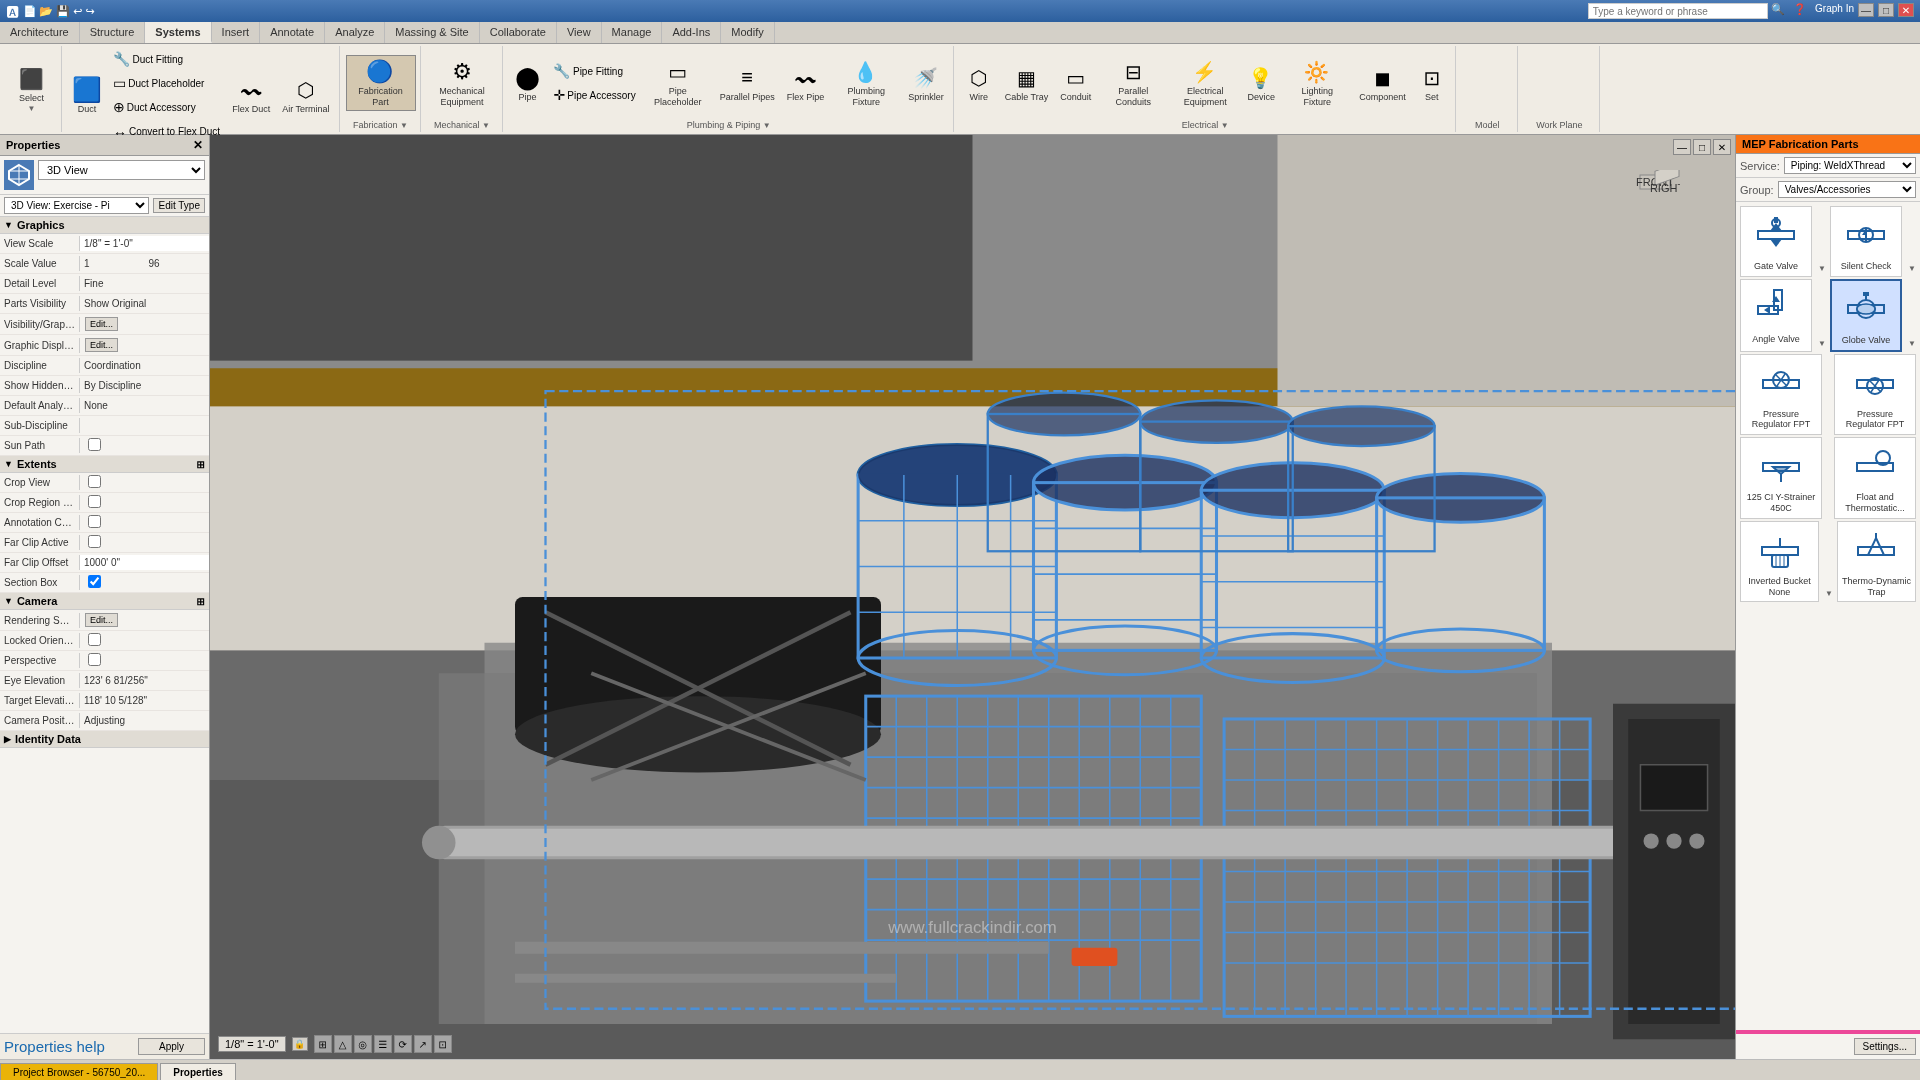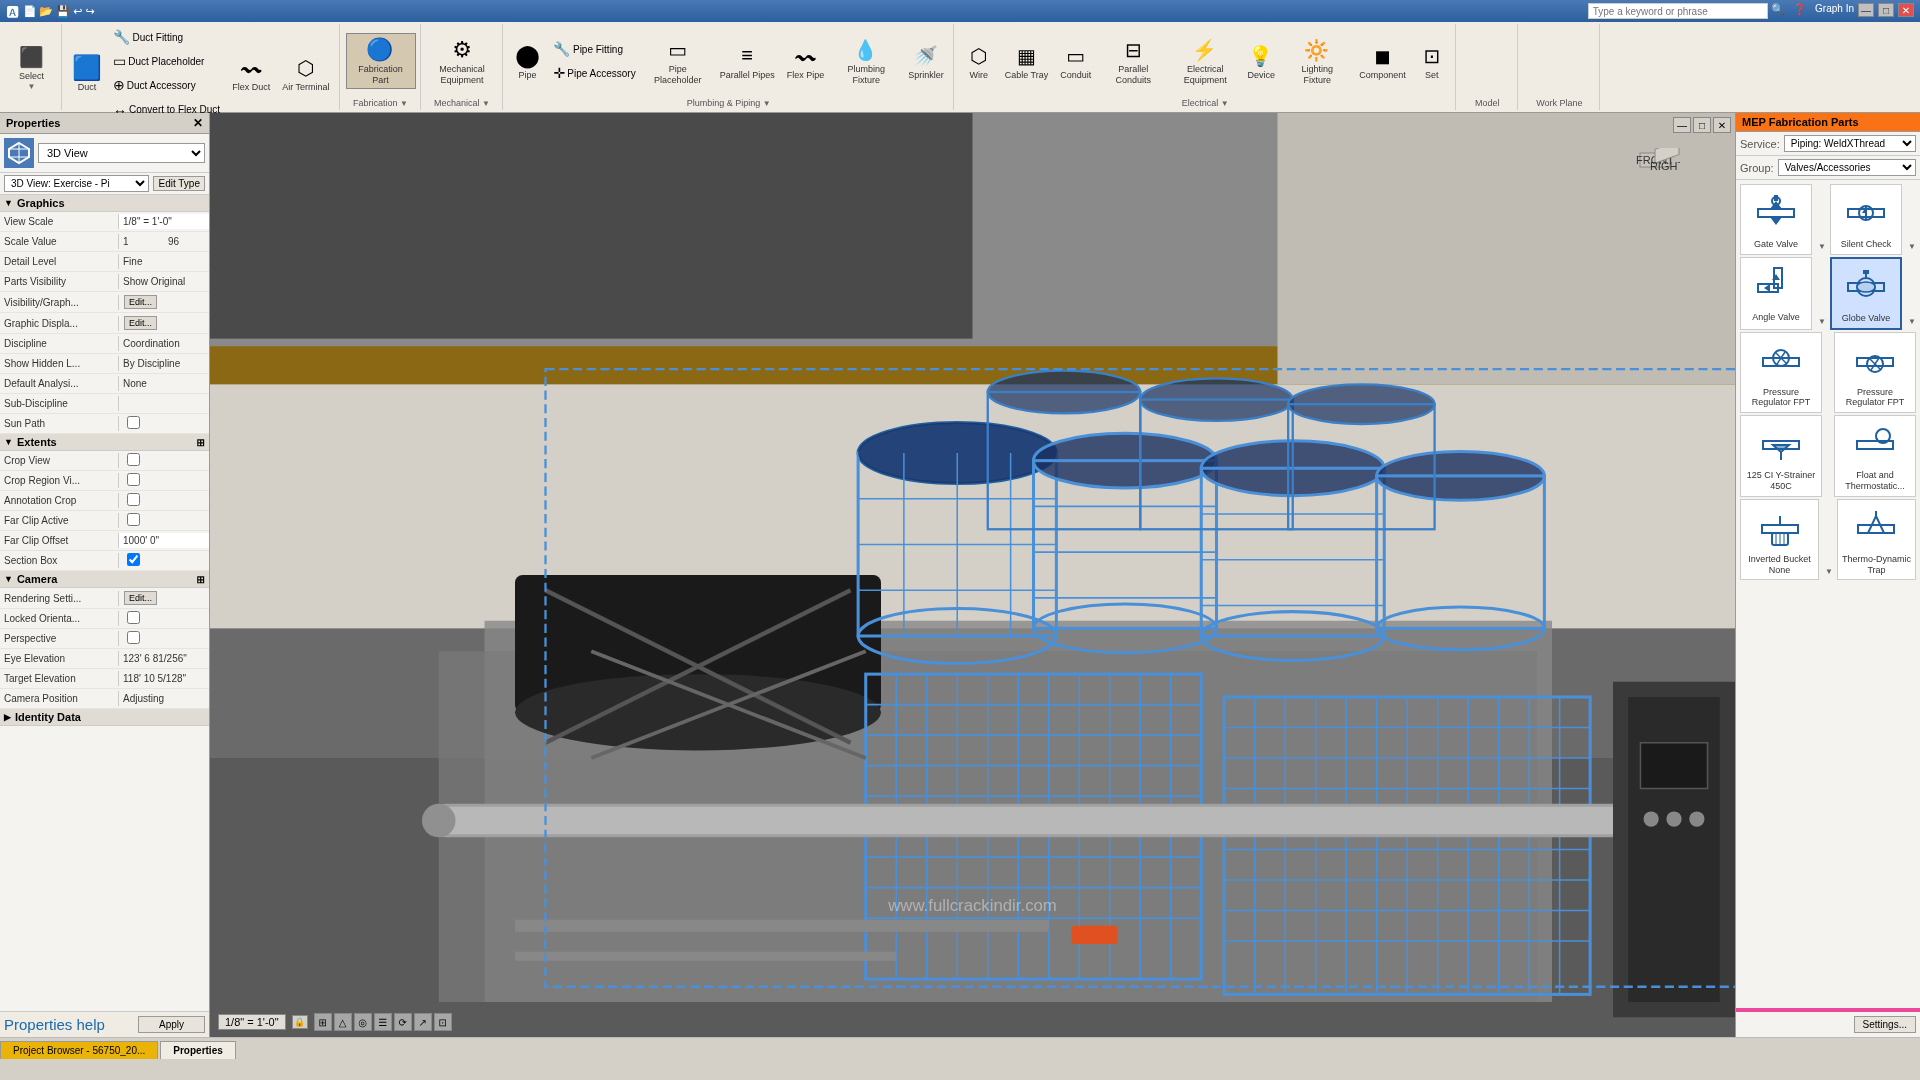--- a/index.html
+++ b/index.html
@@ -58,21 +58,21 @@
       justify-content: space-between;
       background: #d4d0c8;
       padding: 3px 6px;
       font-weight: bold;
       font-size: 11px;
       border-bottom: 1px solid #999;
     }
     .panel-close { cursor: pointer; font-size: 12px; }
     .view-type-selector {
       display: flex;
-      align-items: center;
+      align-items: flex-start;
       padding: 4px;
       gap: 4px;
       border-bottom: 1px solid #ccc;
     }
     .view-icon { width: 30px; height: 30px; background: #4a7ab5; display: flex; align-items: center; justify-content: center; color: white; font-size: 16px; }
     .view-name-dropdown { flex: 1; background: white; border: 1px solid #999; padding: 2px 4px; font-size: 11px; }
     .view-controls { display: flex; align-items: center; padding: 2px 4px; gap: 4px; border-bottom: 1px solid #ccc; }
     .view-dropdown { flex: 1; background: white; border: 1px solid #999; padding: 1px 2px; font-size: 10px; }
     .edit-type-btn { font-size: 10px; background: #e8e4dc; border: 1px solid #999; padding: 1px 4px; cursor: pointer; }
     
@@ -87,21 +87,21 @@
       cursor: pointer;
     }
     .prop-section-arrow { font-size: 9px; margin-right: 4px; }
     .prop-row {
       display: flex;
       align-items: center;
       border-bottom: 1px solid #e8e4e0;
       min-height: 20px;
     }
     .prop-label {
-      width: 119px;
+      width: 80px;
       padding: 2px 4px;
       font-size: 10px;
       color: #333;
       border-right: 1px solid #ccc;
       flex-shrink: 0;
       overflow: hidden;
       text-overflow: ellipsis;
       white-space: nowrap;
     }
     .prop-value {
@@ -217,20 +217,34 @@
     <span style="cursor:pointer;font-size:11px;">🔍</span>
     <span style="cursor:pointer;font-size:11px;margin-left:4px;">❓</span>
     <span style="cursor:pointer;font-size:10px;margin-left:4px;">Graph In</span>
     <div class="title-btn">—</div>
     <div class="title-btn">□</div>
     <div class="title-btn close-btn">✕</div>
   </div>
 </div>
 
 <div id="ribbon">
+  <div id="ribbon-tabs">
+    <div class="ribbon-tab">Architecture</div>
+    <div class="ribbon-tab">Structure</div>
+    <div class="ribbon-tab active">Systems</div>
+    <div class="ribbon-tab">Insert</div>
+    <div class="ribbon-tab">Annotate</div>
+    <div class="ribbon-tab">Analyze</div>
+    <div class="ribbon-tab">Massing &amp; Site</div>
+    <div class="ribbon-tab">Collaborate</div>
+    <div class="ribbon-tab">View</div>
+    <div class="ribbon-tab">Manage</div>
+    <div class="ribbon-tab">Add-Ins</div>
+    <div class="ribbon-tab">Modify</div>
+  </div>
   <div id="ribbon-content">
 
     <div class="ribbon-group">
       <div class="ribbon-group-items">
         <div class="ribbon-btn">
           <div class="ribbon-icon">⬛</div>
           <div class="ribbon-label">Select</div>
           <div class="dropdown-arrow">▼</div>
         </div>
       </div>

